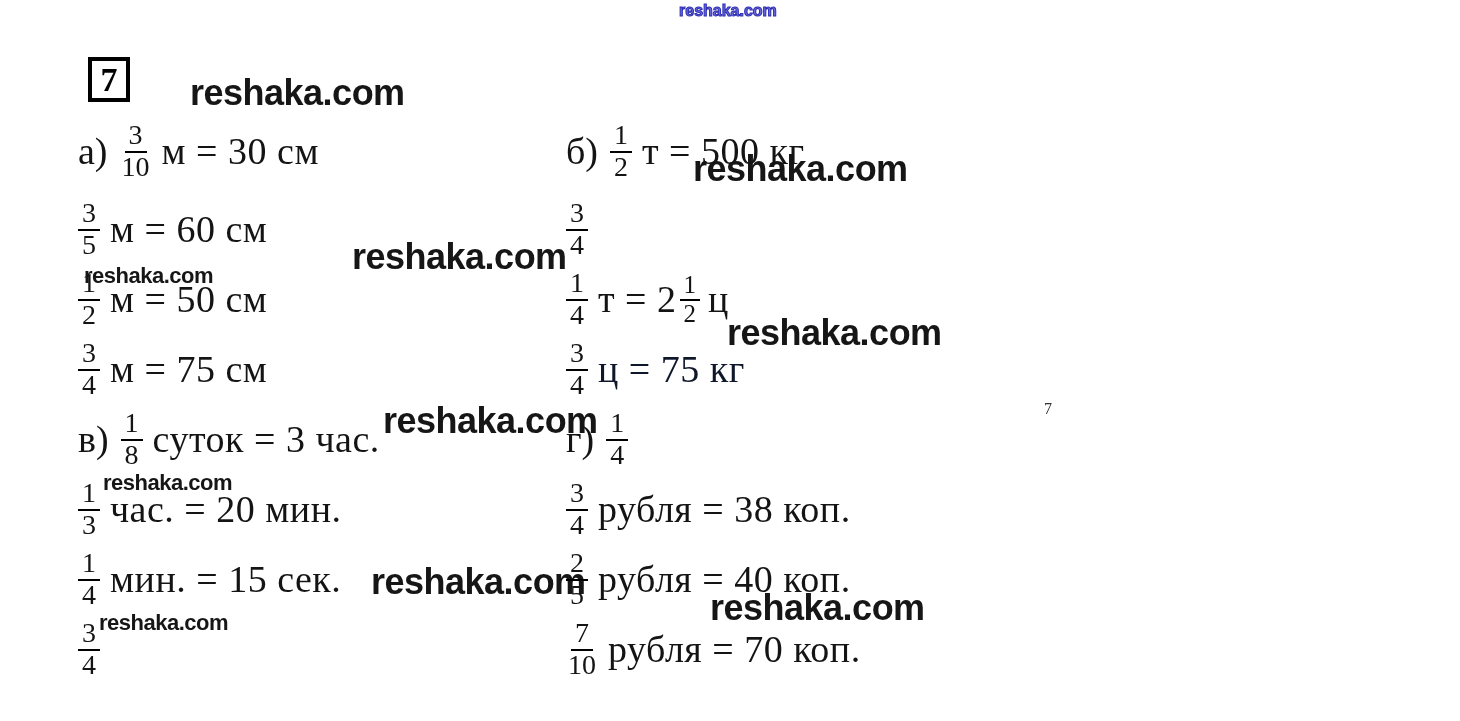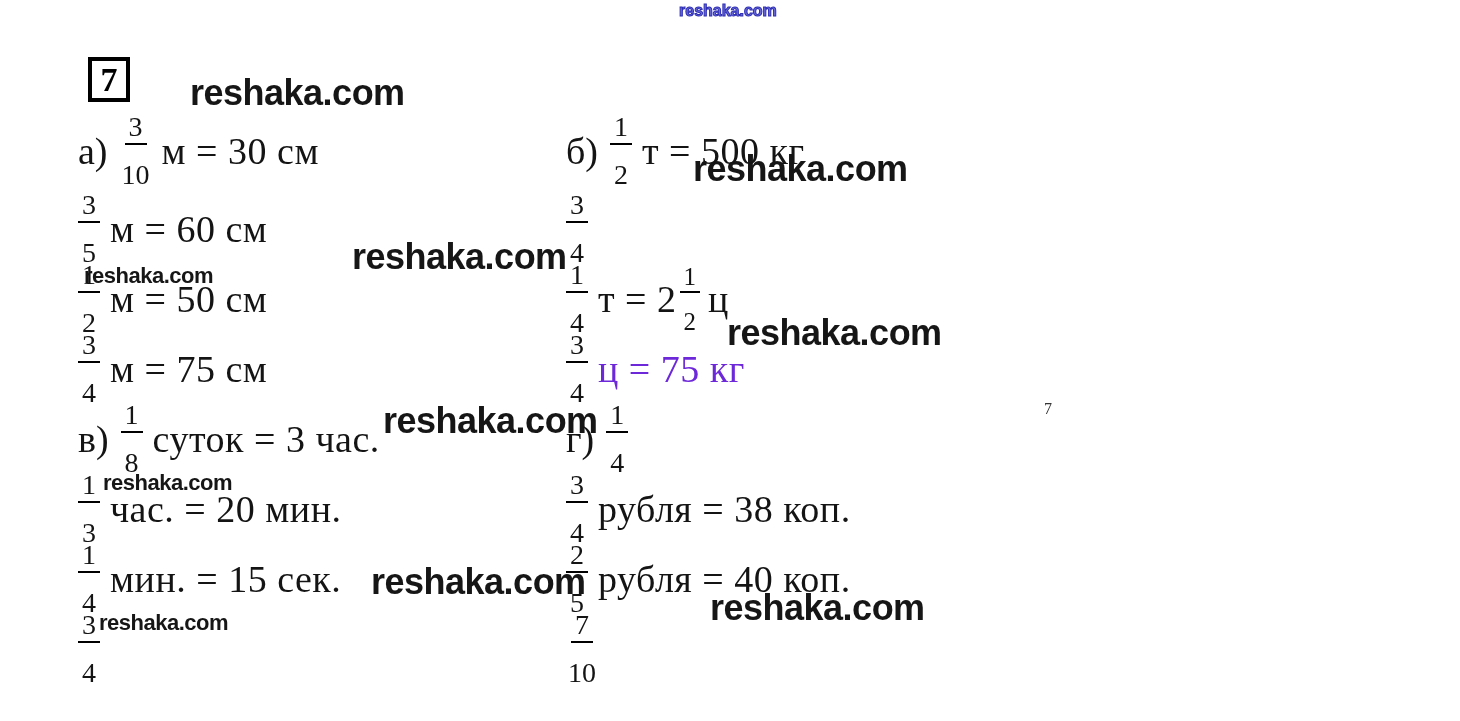--- a/index.html
+++ b/index.html
@@ -32,24 +32,24 @@
     display: flex; align-items: center;
     gap: 10px; white-space: nowrap;
   }
   .row.first { height: 86px; }
   .label { font-size: 38px; margin-right: 2px; }
   .frac {
     display: inline-flex; flex-direction: column; align-items: center;
     font-size: 28px; line-height: 1.02; text-align: center;
   }
   .frac .num { padding: 0 4px 1px 4px; border-bottom: 2px solid #000; }
-  .frac .den { padding: 16px 2px 0 2px; }
+  .frac .den { padding: 0 2px 0 2px; }
   .frac.frac2 { font-size: 25px; margin-left: -7px; }
   .after { font-size: 38px; letter-spacing: 0.5px; }
-  .after.muted { color: #6d28d9; }
+  .after.muted { color: #0f172a; }
   .after2 { font-size: 38px; margin-left: -2px; }
 
   
   .wm {
     position: absolute;
     font-family: Liberation Sans, sans-serif;
     font-weight: 600;
     color: #161616;
     letter-spacing: -0.5px;
     white-space: nowrap;
@@ -215,18 +215,19 @@
           <span class="num">2</span>
           <span class="den">5</span>
         </span>
         <span class="after">рубля = 40 коп.</span>
       </div>
       <div class="row">
         <span class="frac">
           <span class="num">7</span>
           <span class="den">10</span>
         </span>
+        <span class="after">рубля = 70 коп.</span>
       </div>
     </div>
 
   <span class="stray">7</span>
 
 </div>
 
 </body></html>

